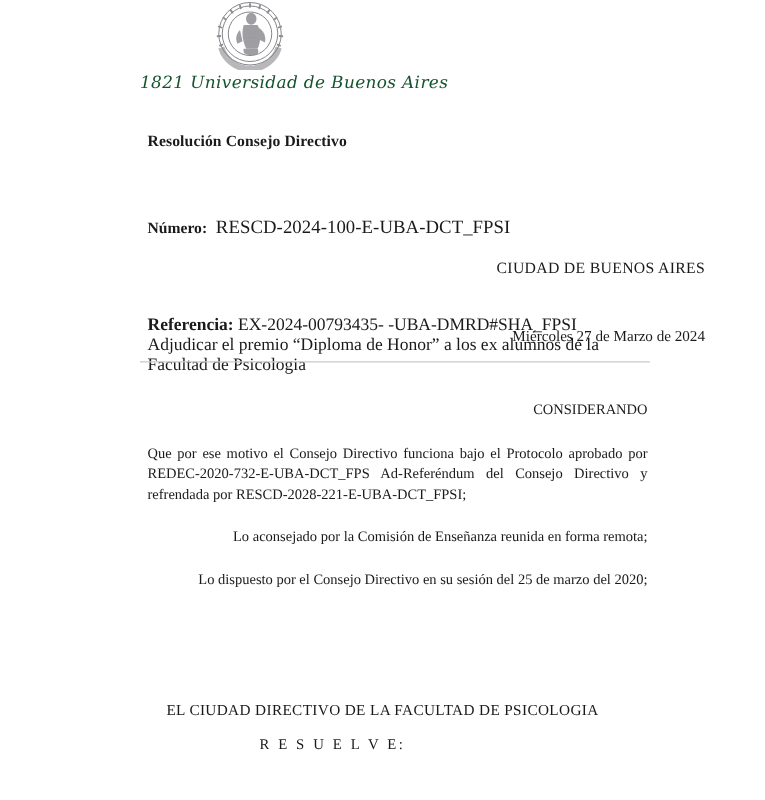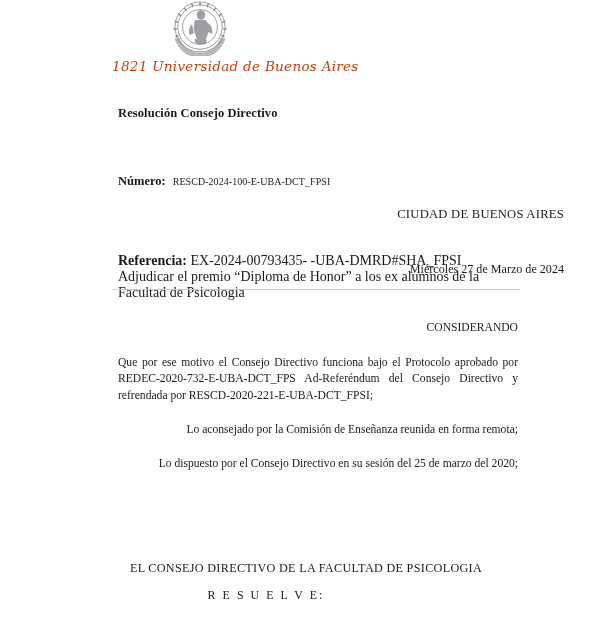--- a/index.html
+++ b/index.html
@@ -33,21 +33,21 @@
     opacity: 0.62;
   }
   .tagline {
     position: absolute;
     left: 112px;
     top: 58px;
     font-family: "DejaVu Serif", "Liberation Serif", serif;
     font-style: italic;
     font-size: 13.5px;
     letter-spacing: 0.3px;
-    color: #c2410c;
+    color: #14532d;
     white-space: nowrap;
   }
 
   
   .doc-title {
     position: absolute;
     left: 118px;
     top: 106px;
     font-size: 12.5px;
     font-weight: bold;
@@ -62,21 +62,21 @@
     top: 174px;
     display: flex;
     align-items: baseline;
     white-space: nowrap;
   }
   .numero-label {
     font-size: 12.5px;
     font-weight: bold;
   }
   .numero-value {
-    font-size: 10px;
+    font-size: 15px;
     margin-left: 7px;
     letter-spacing: 0.05px;
   }
 
   
   .city-line {
     position: absolute;
     right: 48px;
     top: 207px;
     font-size: 12.6px;
@@ -215,22 +215,22 @@
   <b>Referencia:</b>
   <span>EX-2024-00793435- -UBA-DMRD#SHA_FPSI Adjudicar el premio “Diploma de Honor” a los ex alumnos de la Facultad de Psicologia</span>
 </div>
 
 <div class="divider"></div>
 
 <div class="body-block">
 
   <p class="para plain">CONSIDERANDO</p>
 
-  <p class="para">Que por ese motivo el Consejo Directivo funciona bajo el Protocolo aprobado por REDEC-2020-732-E-UBA-DCT_FPS Ad-Referéndum del Consejo Directivo y refrendada por RESCD-2020-221-E-UBA-DCT_FPSI;</p>
+  <p class="para">Que por ese motivo el Consejo Directivo funciona bajo el Protocolo aprobado por REDEC-2020-732-E-UBA-DCT_FPS Ad-Referéndum del Consejo Directivo y refrendada por RESCD-2028-221-E-UBA-DCT_FPSI;</p>
 
 
   <p class="para plain tight">Lo aconsejado por la Comisión de Enseñanza reunida en forma remota;</p>
 
   <p class="para plain">Lo dispuesto por el Consejo Directivo en su sesión del 25 de marzo del 2020;</p>
 </div>
 
-<div class="closing-org">EL CONSEJO DIRECTIVO DE LA FACULTAD DE PSICOLOGIA</div>
+<div class="closing-org">EL CIUDAD DIRECTIVO DE LA FACULTAD DE PSICOLOGIA</div>
 <div class="closing-resuelve">R E S U E L V E:</div>
 
 </body></html>

